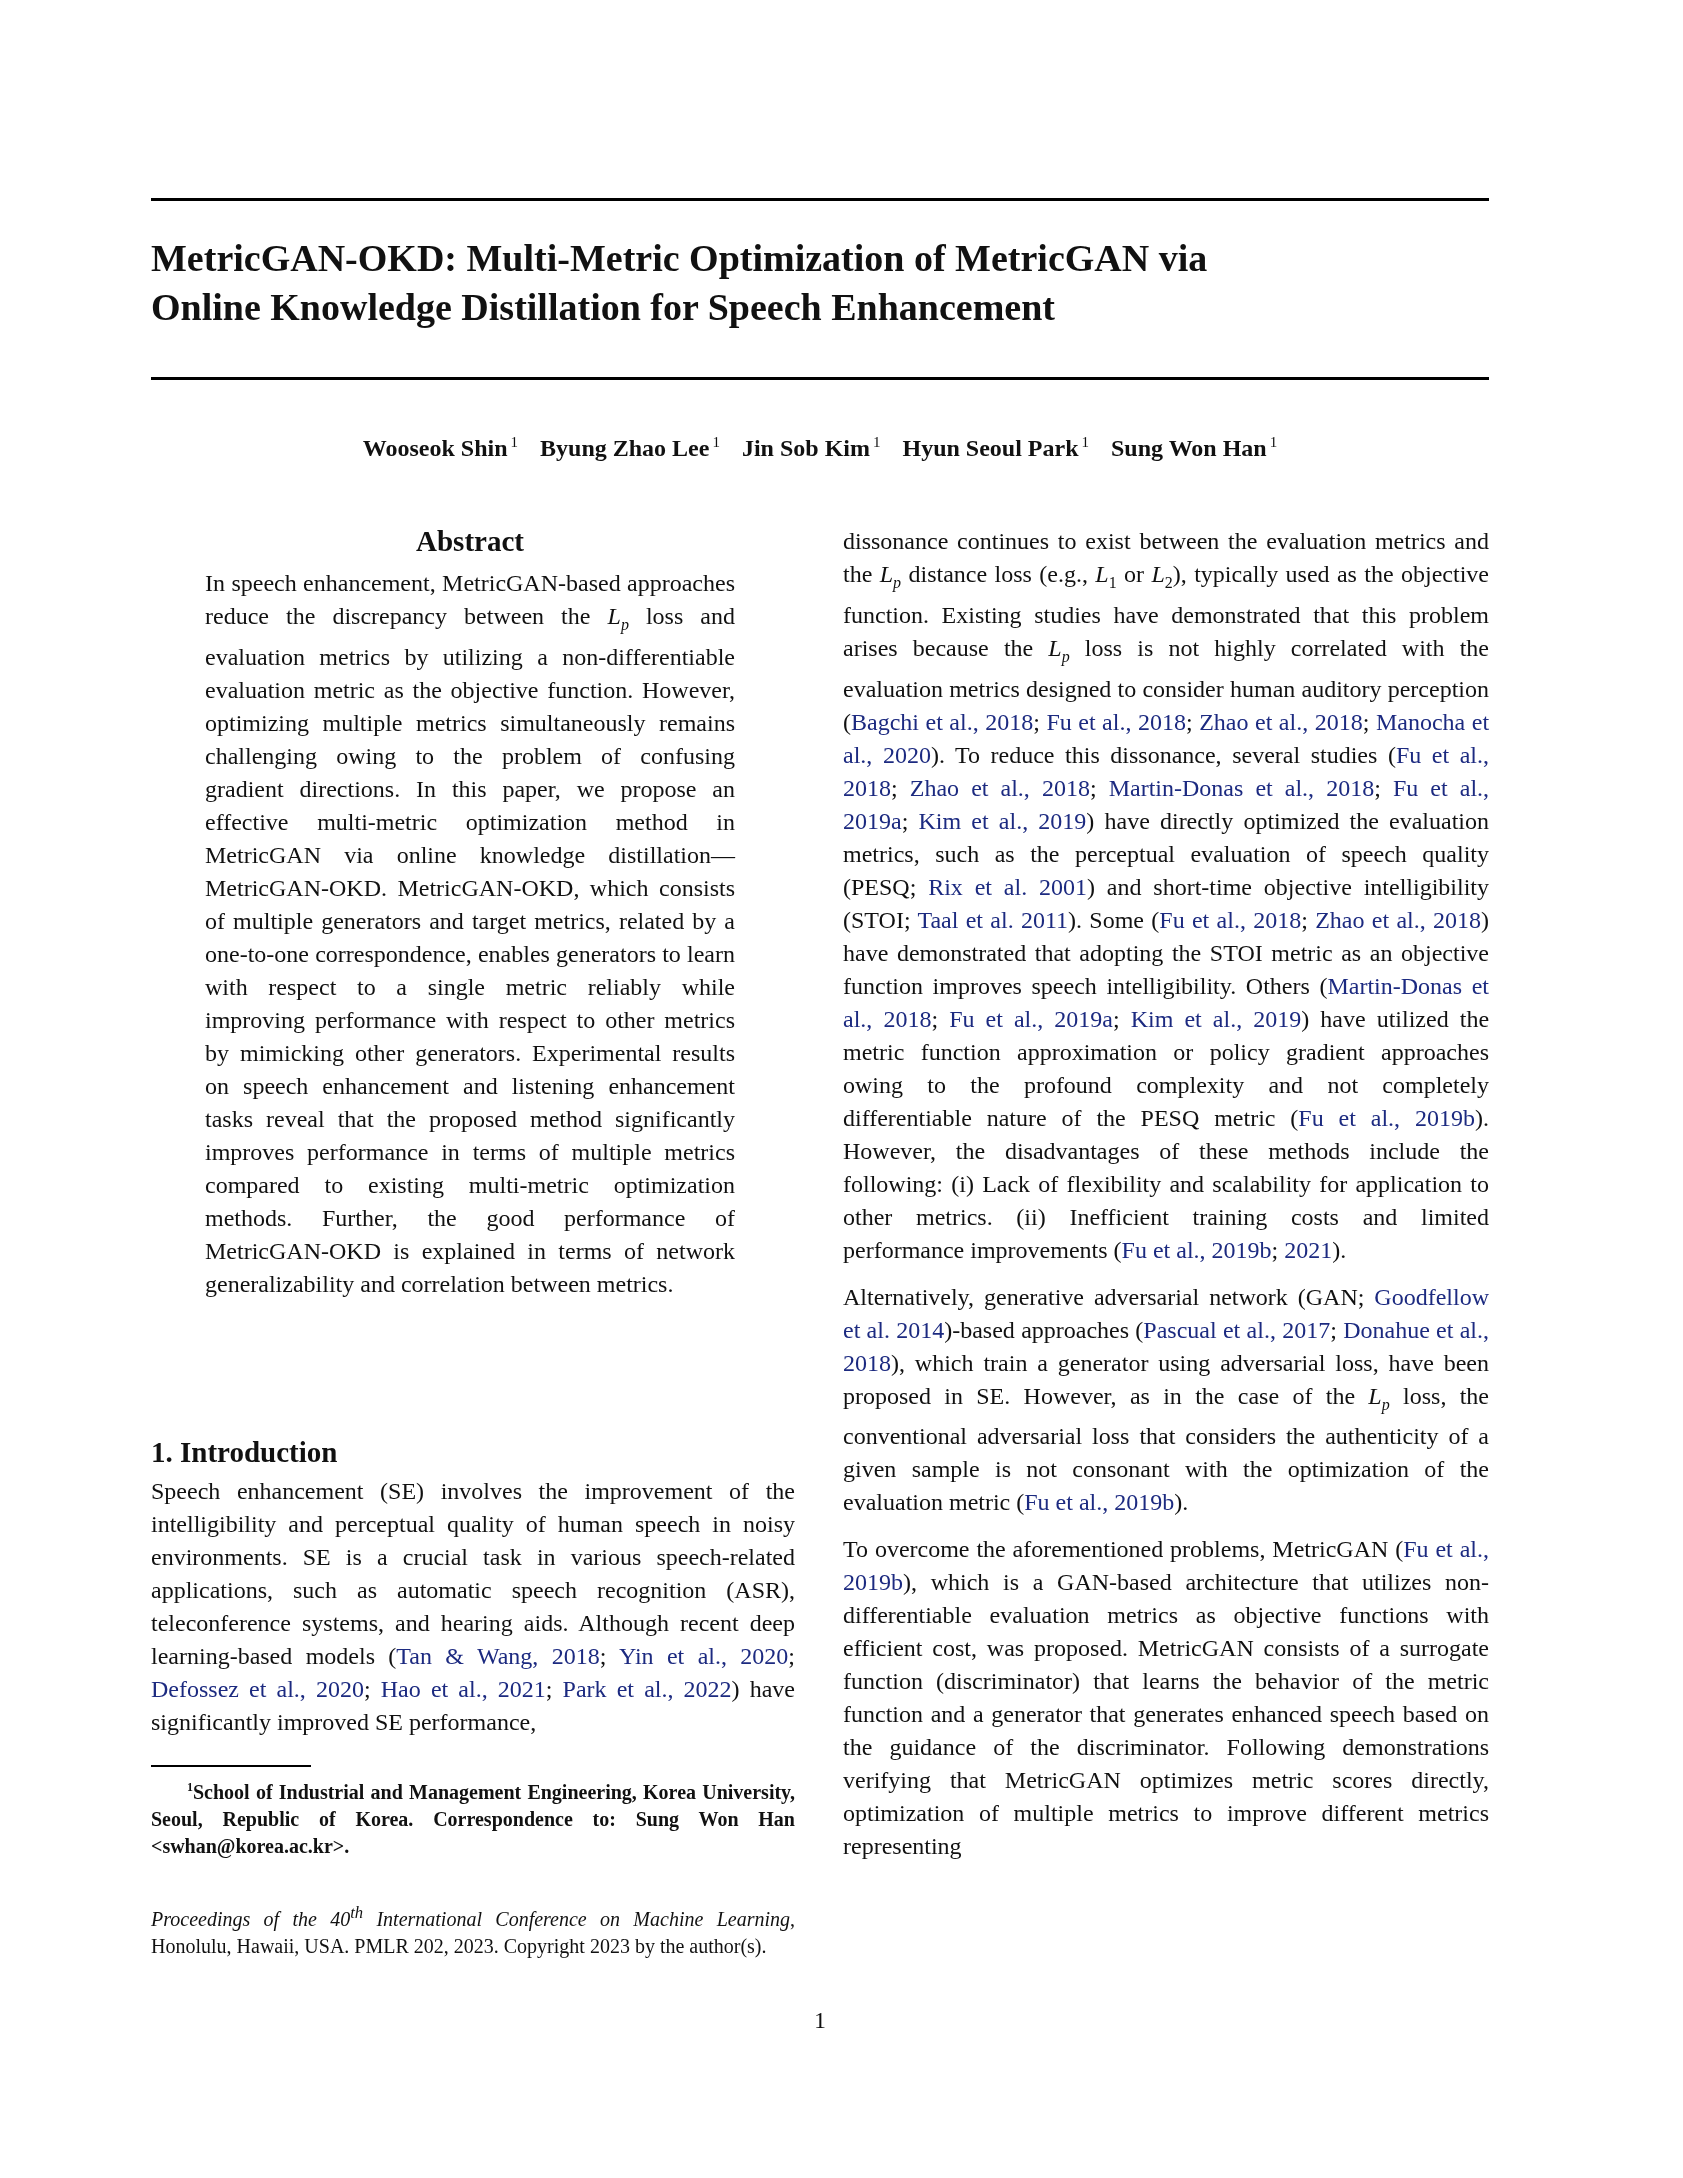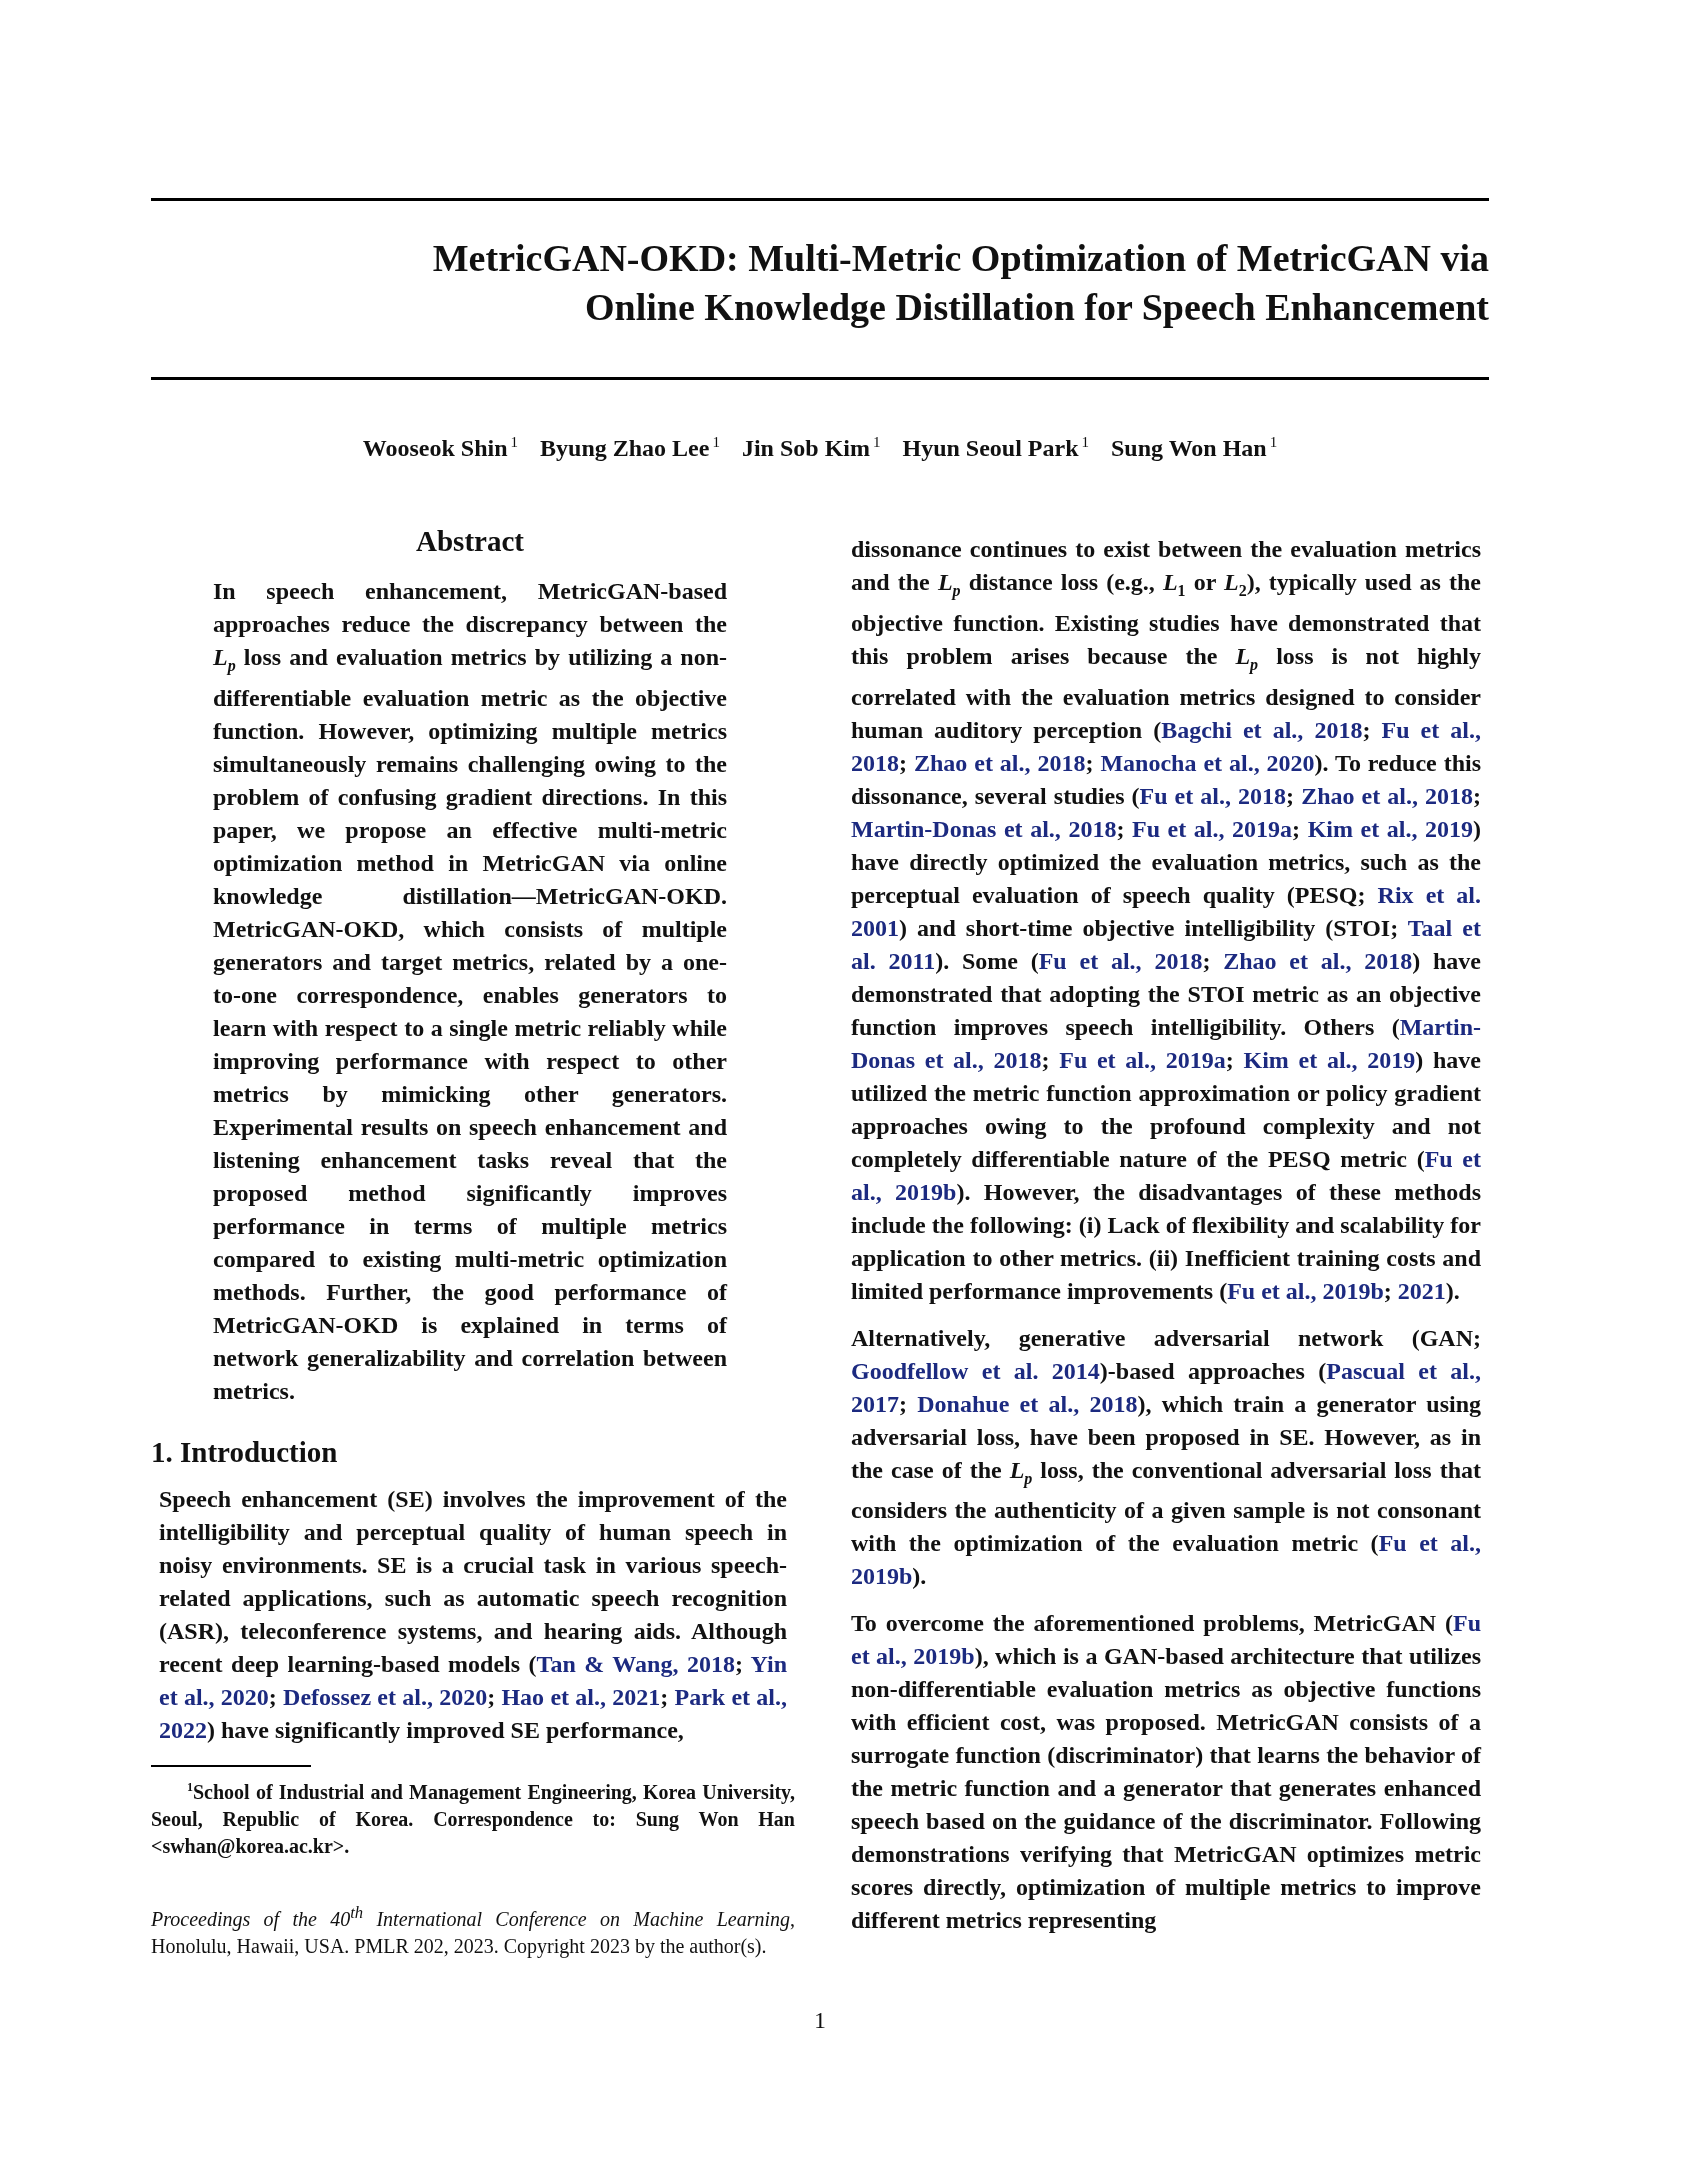--- a/index.html
+++ b/index.html
@@ -1,26 +1,26 @@
 <!DOCTYPE html>
 <html><head>
 <meta charset="utf-8">
 <style>
   html, body { margin: 0; padding: 0; background: #ffffff; }
   body { width: 1683px; height: 2178px; position: relative; overflow: hidden;
          font-family: "Liberation Serif", "DejaVu Serif", serif; color: #111; }
   .rule { position: absolute; left: 151px; width: 1338px; height: 3px; background: #000; }
-  .title { position: absolute; left: 151px; width: 1338px; top: 234px; text-align: right;
+  .title { position: absolute; left: 151px; width: 1338px; top: 234px; text-align: left;
            font-weight: bold; font-size: 38px; line-height: 49px; }
   .authors { position: absolute; left: 151px; width: 1338px; top: 434px; text-align: center;
              font-weight: bold; font-size: 24px; }
   .authors .au { margin: 0 8px; }
   .authors sup { font-weight: normal; font-size: 15px; margin-left: 3px; }
   .col { position: absolute; font-size: 24px; line-height: 33px; text-align: justify; }
-  .col p { margin: 8px; hyphens: manual; font-weight: bold; }
+  .col p { margin: 0; hyphens: manual; }
   .col p + p { margin-top: 14px; }
   .abstract-head { position: absolute; left: 205px; width: 530px; top: 525px; text-align: center;
                    font-weight: bold; font-size: 29px; }
   .abstract { left: 205px; width: 530px; top: 567px; }
   .intro-head { position: absolute; left: 151px; top: 1436px; font-weight: bold; font-size: 29px; text-align: center; }
   .intro-left { left: 151px; width: 644px; top: 1475px; }
   .right { left: 843px; width: 646px; top: 525px; }
   .fn-rule { position: absolute; left: 151px; top: 1765px; width: 160px; height: 1.5px; background: #000; }
   .footnote { position: absolute; left: 151px; width: 644px; top: 1774px; font-size: 20px;
               line-height: 27px; text-align: justify; }

